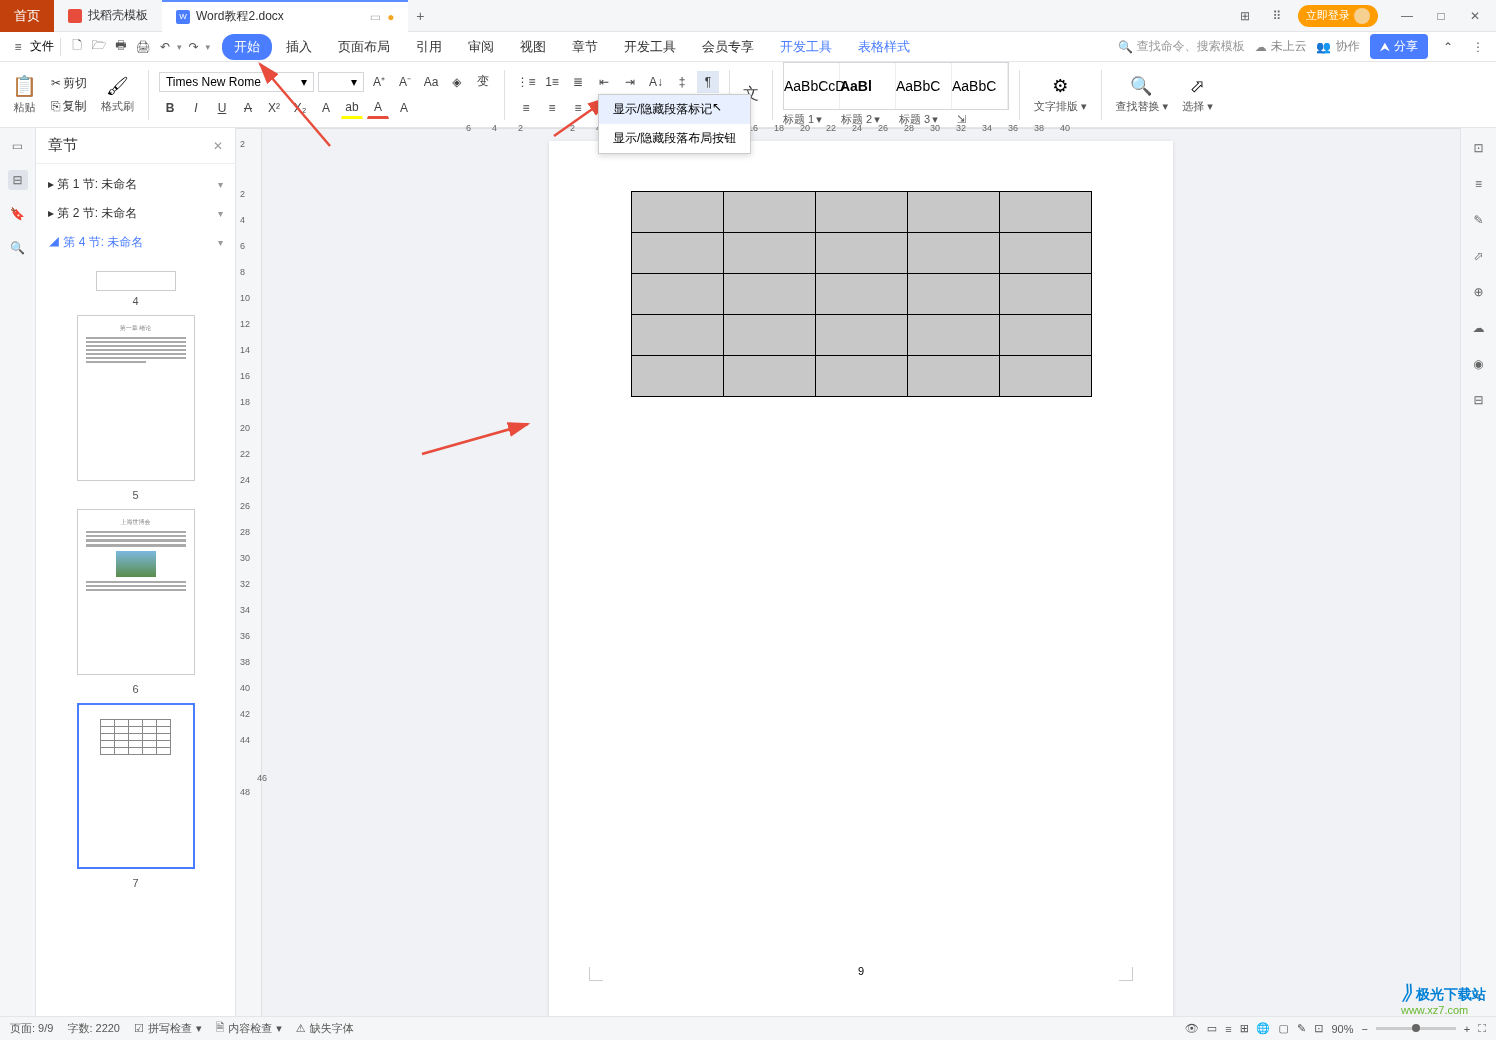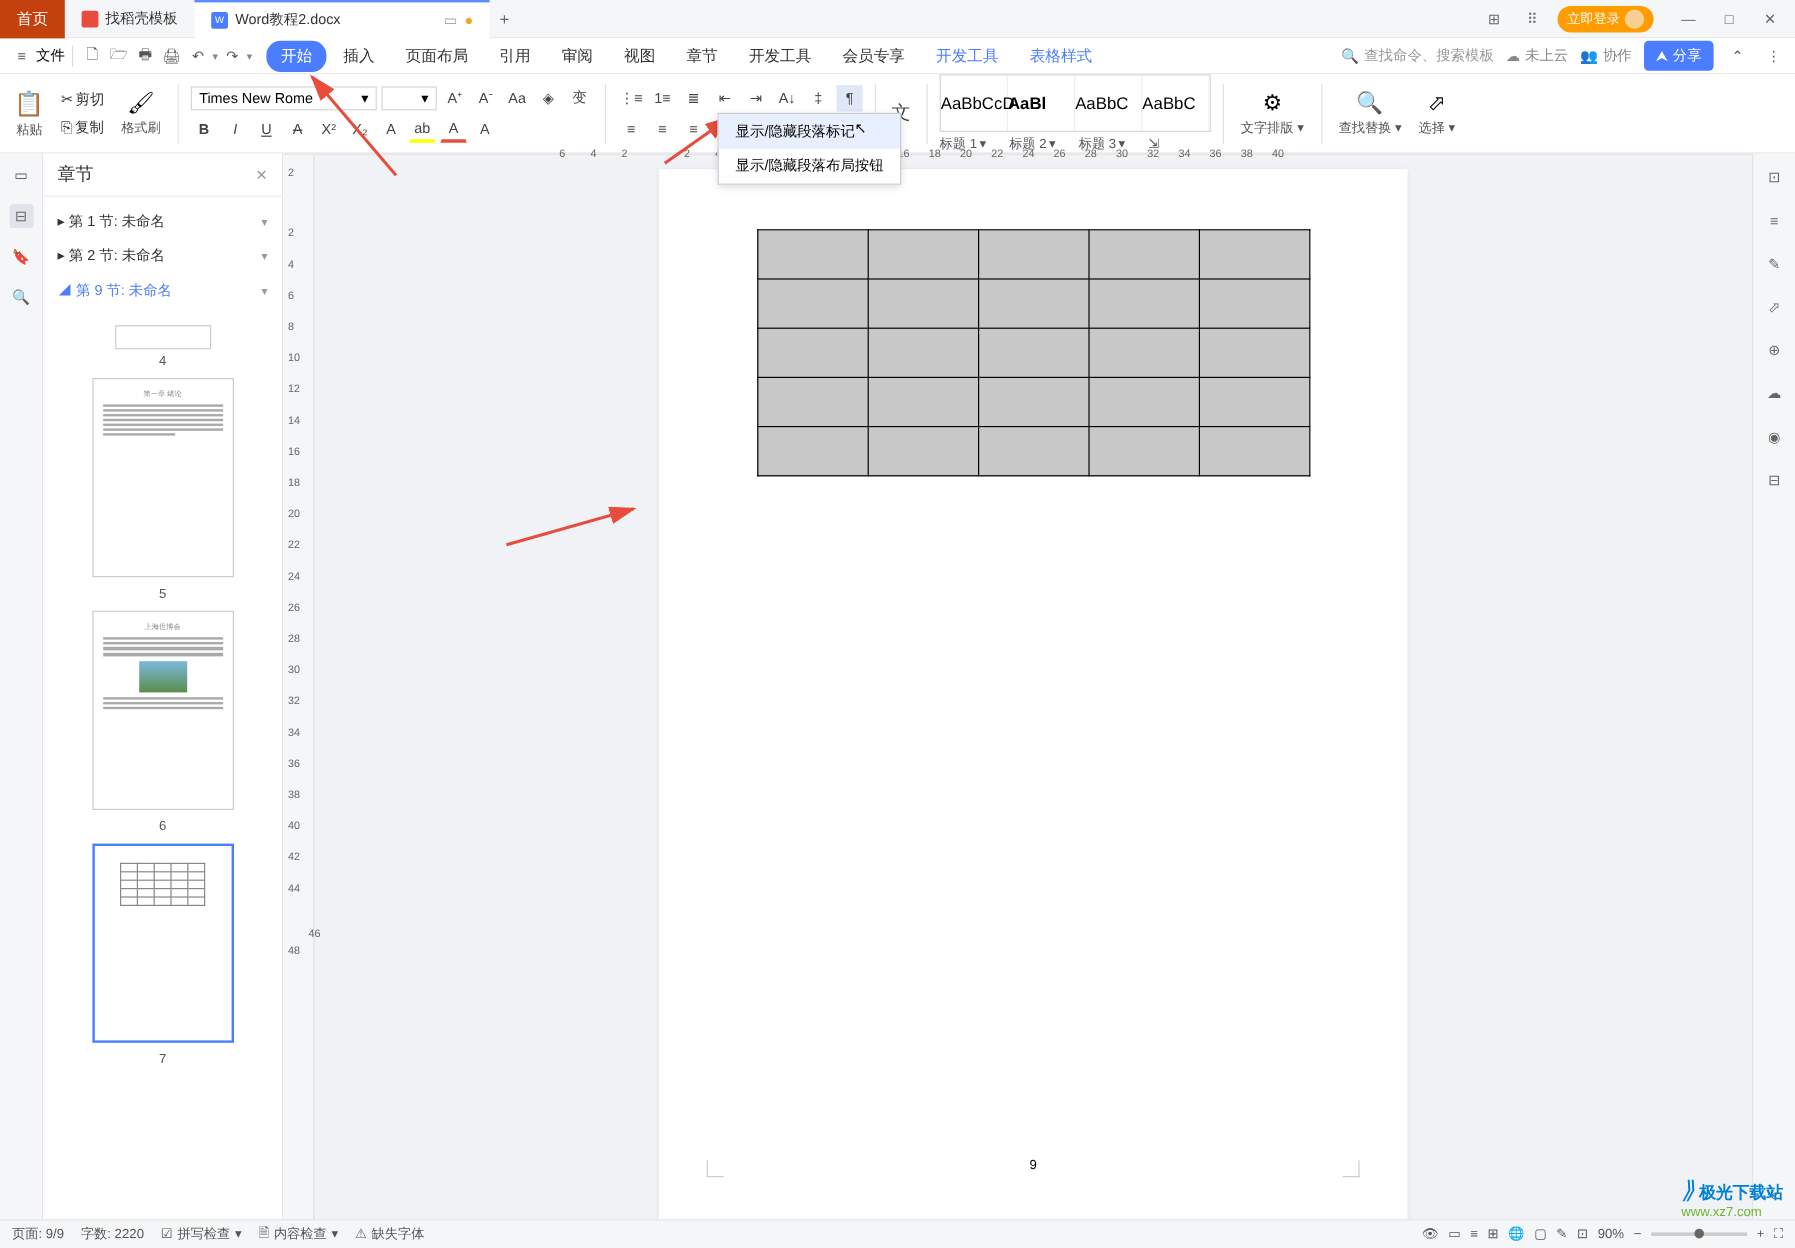--- a/index.html
+++ b/index.html
@@ -312,21 +312,21 @@
     <div class="section-list">
       <div class="section-item">
           <span>▸ <span>第 1 节: 未命名</span></span>
           <span class="section-arrow">▾</span>
         </div>
       <div class="section-item">
           <span>▸ <span>第 2 节: 未命名</span></span>
           <span class="section-arrow">▾</span>
         </div>
       <div class="section-item active">
-          <span>◢ <span>第 9 节: 未命名</span></span>
+          <span>◢ <span>第 4 节: 未命名</span></span>
           <span class="section-arrow">▾</span>
         </div>
     </div>
     <div class="thumbnails">
       <div style="width:80px;height:20px;border:1px solid #ccc;margin:0 auto;"></div>
       <div class="thumb-num">4</div>
       <div class="thumb">
         <div class="thumb-content">
           <div style="text-align:center;font-size:6px;margin-bottom:4px;">第一章 绪论</div>
           <div class="thumb-lines"></div>

